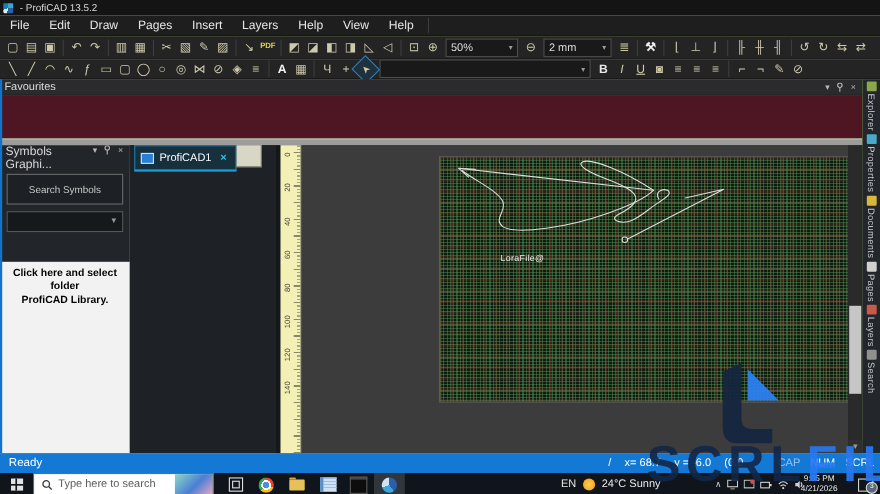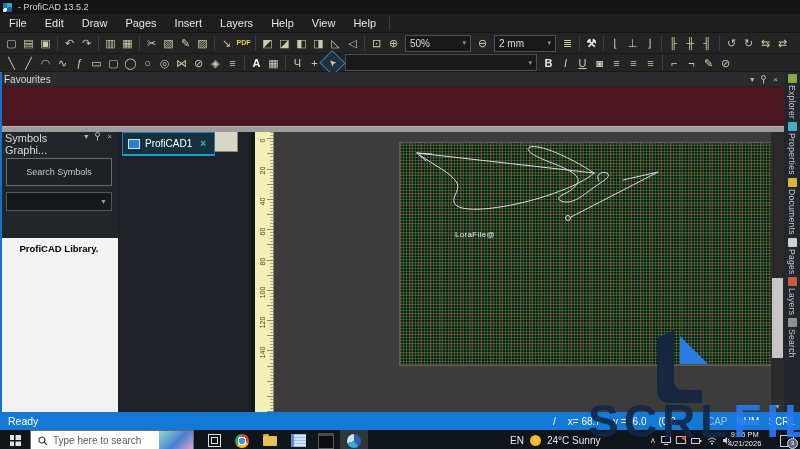--- a/index.html
+++ b/index.html
@@ -274,20 +274,21 @@
               <svg class="pinicon" width="7" height="9">
                   <circle cx="3.5" cy="2.5" r="2" fill="none" stroke-width="1"></circle>
                   <line x1="3.5" y1="4.5" x2="3.5" y2="8.5" stroke-width="1"></line>
                 </svg>
               <span>×</span>
             </span>
           </div>
           <div class="sp-search">Search Symbols</div>
           <div class="sp-combo">▼</div>
           <div class="sp-notice">
+            <div>Click here and select folder</div>
             <div>ProfiCAD Library.</div>
           </div>
         </div>
 
         <div class="doc-area">
           <div class="tabbar">
             <div class="doctab">
               <span class="tabicon"></span>
               <span>ProfiCAD1</span>
               <span class="tabclose">×</span>

